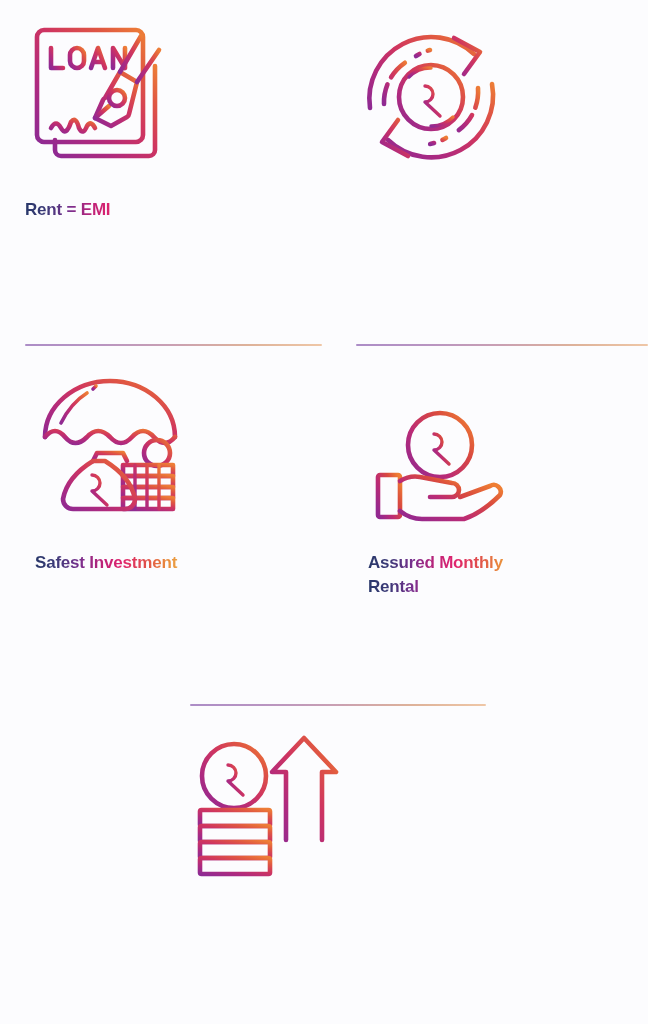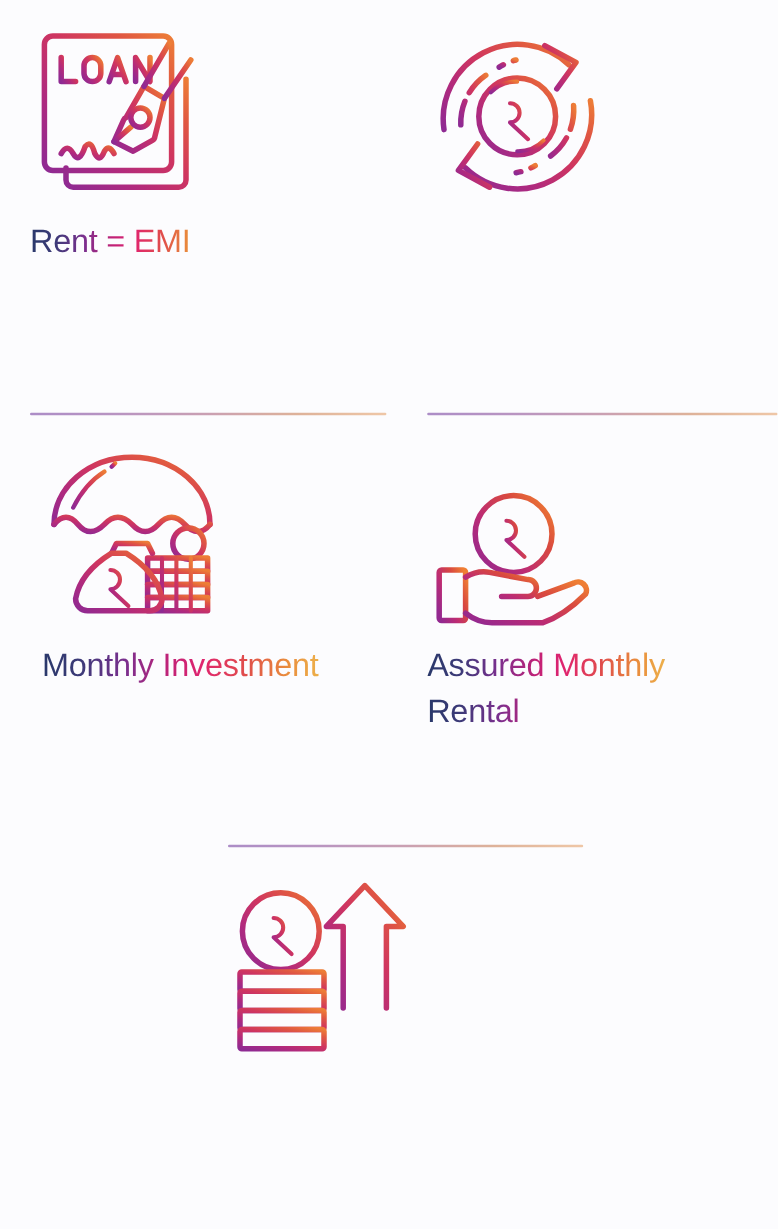--- a/index.html
+++ b/index.html
@@ -32,23 +32,23 @@
   }
   .icon-wrap svg {
     display: block;
     width: 100%;
     height: 100%;
     overflow: visible;
   }
 
   
   .label {
-    margin-top: 10px;
-    font-size: 27px;
-    font-weight: normal;
+    margin-top: 26px;
+    font-size: 17px;
+    font-weight: bold;
     line-height: 1.44;
     letter-spacing: -0.2px;
     white-space: pre-line;
     background-image: linear-gradient(
         90deg,
         #29386a 0%,
         #3c3a78 14%,
         #7a2f8e 30%,
         #c12277 46%,
         #e0246e 58%,
@@ -72,21 +72,21 @@
     height: 2px;
     border-radius: 2px;
     background-image: linear-gradient(90deg, #a887c4 0%, #b58fbe 25%, #c79bae 50%, #dcae94 75%, #eec4a2 100%);
     opacity: .95;
   }
 
   
   #cell-1 { left: 25px;  top: 22px;  }
   #cell-2 { left: 356px; top: 22px;  }
   #cell-3 { left: 35px;  top: 375px; }
-  #cell-4 { left: 356px; top: 375px; }
+  #cell-4 { left: 368px; top: 375px; }
   #cell-5 { left: 190px; top: 728px; }
 
   #rule-1 { left: 25px;  top: 344px; width: 297px; }
   #rule-2 { left: 356px; top: 344px; width: 292px; }
   #rule-3 { left: 190px; top: 704px; width: 296px; }
 </style>
 </head>
 <body>
 
 <div id="board">
@@ -206,21 +206,21 @@
           <path d="M58 86 q-26 16 -30 38 a10 10 0 0 0 10 10 L90 134 a10 10 0 0 0 10 -10 q-4 -22 -30 -38 Z"></path>
 
           <g stroke-width="3.4">
             <path d="M54 100 L74 100"></path>
             <path d="M54 108 L74 108"></path>
             <path d="M57 100 a8 8 0 0 1 0 16 L57 116 L72 130"></path>
           </g>
         </g>
       </svg>
     </div>
-    <div class="label w3">Monthly Investment</div>
+    <div class="label w3">Safest Investment</div>
   </div>
 
   <div class="cell" id="cell-4">
     <div class="icon-wrap">
       <svg viewBox="0 0 150 150">
         <g fill="none" stroke="url(#ig2)" stroke-width="4.6" stroke-linecap="round" stroke-linejoin="round">
 
           <path d="M50 16 L50 28"></path>
           <path d="M72 6 L72 28"></path>
           <path d="M94 16 L94 28"></path>

